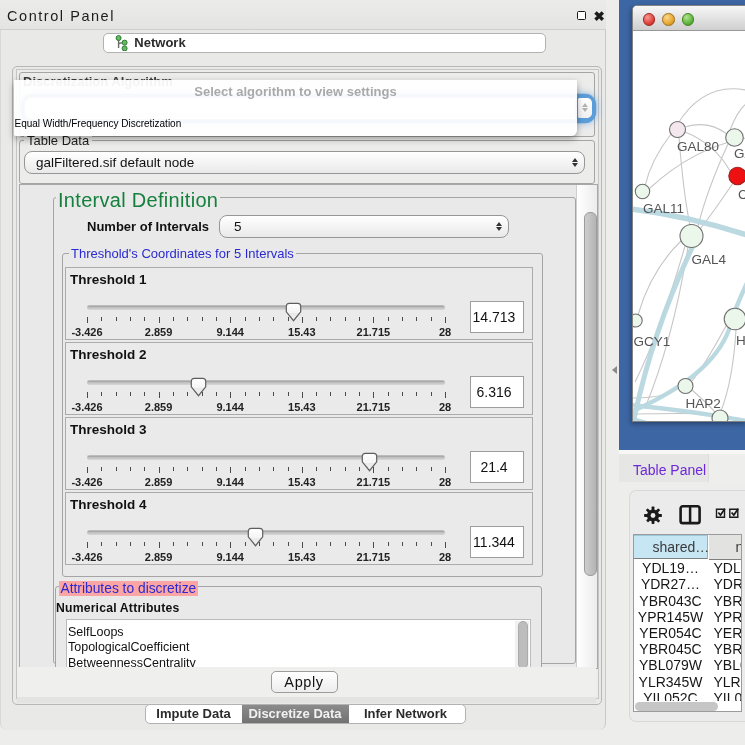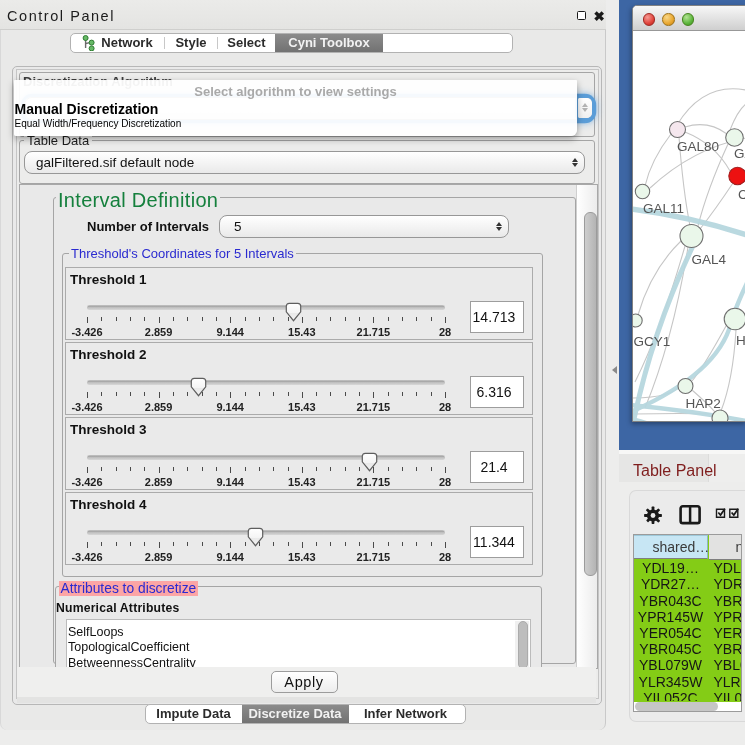--- a/index.html
+++ b/index.html
@@ -13,21 +13,21 @@
  border-bottom:1px solid #cfcfcd;}
 #titletxt{left:7px;top:7.5px;font-size:14.5px;letter-spacing:1.55px;color:#1c1c1c;}
 #minbox{left:576.5px;top:10.5px;width:7px;height:7px;border:1.7px solid #1a1a1a;border-radius:1.5px;background:#fff;}
 #closex{left:593.5px;top:7.5px;font-size:13.5px;font-weight:bold;color:#1a1a1a;}
 
 .tabbar{background:#fff;border:1px solid #b2b2b2;border-radius:5px;display:flex;overflow:hidden;}
 .tab{font-size:13px;font-weight:bold;color:#2b2b2b;display:flex;align-items:center;justify-content:center;
  white-space:nowrap;}
 .tab.sel{background:linear-gradient(#8b8b8b,#727272);color:#f2f2f2;}
 .tsep{width:1px;background:#c8c8c8;margin:3px 0;}
-#toptabs{left:70px;top:32.5px;height:18.5px;width:441px;}
+#toptabs{left:103px;top:32.5px;height:18.5px;width:441px;flex-direction:column;}
 #bottabs{left:144.5px;top:704px;height:17.5px;width:319px;}
 
 #outer{left:12px;top:66px;width:588px;height:637px;border:1px solid #b7b7b7;border-radius:5px;background:#e9e9e9;}
 #inner{left:15.5px;top:69px;width:581px;height:628px;border:1px solid #c5c5c5;background:#ececeb;}
 .gbox{border:1px solid #a5a5a5;border-radius:3px;}
 .gtitle{position:absolute;background:inherit;padding:0 3px;font-size:13px;}
 #galg{left:19px;top:71.5px;width:574px;height:63px;background:#ececeb;}
 #galgtitle{left:23px;top:74px;font-size:13px;font-weight:bold;color:#3c3c3c;}
 #gtable{left:19px;top:139.5px;width:574px;height:42px;background:#ececeb;}
 #gtabletitle{left:24px;top:132.5px;font-size:13px;color:#1e1e1e;background:#ececeb;padding:0 3px;}
@@ -87,23 +87,23 @@
 #mactb{left:0;top:0;width:113px;height:23.5px;background:linear-gradient(#f7f7f7,#cfcfcf);border-bottom:1px solid #989898;}
 .tl{position:absolute;top:7px;width:10.5px;height:10.5px;border-radius:50%;}
 #tlr{left:9.5px;background:radial-gradient(circle at 35% 30%,#f49a94,#e1443c 60%,#b2201a);border:0.5px solid #9f2a24;}
 #tly{left:29px;background:radial-gradient(circle at 35% 30%,#f8d788,#e9a730 60%,#c07e13);border:0.5px solid #9e7218;}
 #tlg{left:48.5px;background:radial-gradient(circle at 35% 30%,#b3e394,#5eb63e 60%,#3c8f22);border:0.5px solid #47841f;}
 #splitarrow{left:611.5px;top:366px;width:0;height:0;border-top:4px solid transparent;border-bottom:4px solid transparent;border-right:5px solid #8a8a8a;}
 
 #tpbar{left:618.5px;top:453.5px;width:126.5px;height:28px;background:#e6e6e5;}
 #tpgap{left:618.5px;top:450px;width:126.5px;height:3.5px;background:#f7f7f6;}
 #tpbarlight{left:708px;top:453.5px;width:37px;height:28px;background:#eeeeed;border-left:1px solid #dcdcdb;}
-#tptxt{left:633px;top:461.5px;font-size:16px;color:#7f1d1d;}
+#tptxt{left:633px;top:461.5px;font-size:14px;color:#6d28d9;}
 #tppanel{left:629px;top:490px;width:116px;height:230px;background:#ebebeb;border:1px solid #d9d9d9;border-radius:7px 0 0 7px;border-right:none;}
-#tblwrap{left:632.5px;top:533.5px;width:107.5px;height:176px;background:#84cc16;border:1px solid #9b9b9b;overflow:hidden;}
+#tblwrap{left:632.5px;top:533.5px;width:107.5px;height:176px;background:#ffffff;border:1px solid #9b9b9b;overflow:hidden;}
 .hcell{position:absolute;top:0;height:24.5px;font-size:14px;color:#3a3a3a;display:flex;align-items:center;justify-content:center;border-bottom:1px solid #7f7f7f;}
 #hc1{left:0;width:74px;background:#c7e6f4;border-right:1px solid #8fb6c6;border-top:1px solid #9ec9da;justify-content:flex-start;padding-left:19px;box-sizing:border-box;}
 #hc2{left:75px;width:80px;background:#e2e2e1;justify-content:flex-start;padding-left:27px;}
 #tbody{left:0;top:25.5px;width:107.5px;height:141px;overflow:hidden;font-size:14px;color:#161616;}
 .trow{position:absolute;width:200px;height:16.45px;display:flex;align-items:center;}
 .c1{position:absolute;left:0;width:74px;text-align:center;}
 .c2{position:absolute;left:80px;}
 #hsb{left:0px;top:167px;width:107.5px;height:9px;background:#fff;}
 #hsbthumb{left:1px;top:0.5px;width:83px;height:8.5px;background:#c6c6c6;border-radius:4.5px;}
 </style>
@@ -377,21 +377,20 @@
 </div>
 
 <div class="abs" id="stepper">
     <span class="cargs" style="right:3.5px;">
       <span class="aru" style="opacity:.35;"></span>
       <span class="ard" style="opacity:.35;"></span>
     </span>
   </div>
 <div class="abs" id="popup">
   <div class="abs" id="pitem1">Select algorithm to view settings</div>
-  <div class="abs" id="pitem2">Manual Discretization</div>
   <div class="abs" id="pitem3">Equal Width/Frequency Discretization</div>
 </div>
 
 <div class="abs" id="macwin">
   <svg class="abs" style="left:0;top:24px;" width="113" height="391" viewBox="0 0 113 391">
     <g fill="none" stroke="#c6c6c6" stroke-width="1.1">
       <path d="M44,95 Q70,52 113,60"></path>
       <path d="M97,100 Q105,80 113,74"></path>
       <path d="M52,97 Q75,90 94,104"></path>
       <path d="M52,102 Q82,114 97,141"></path>

